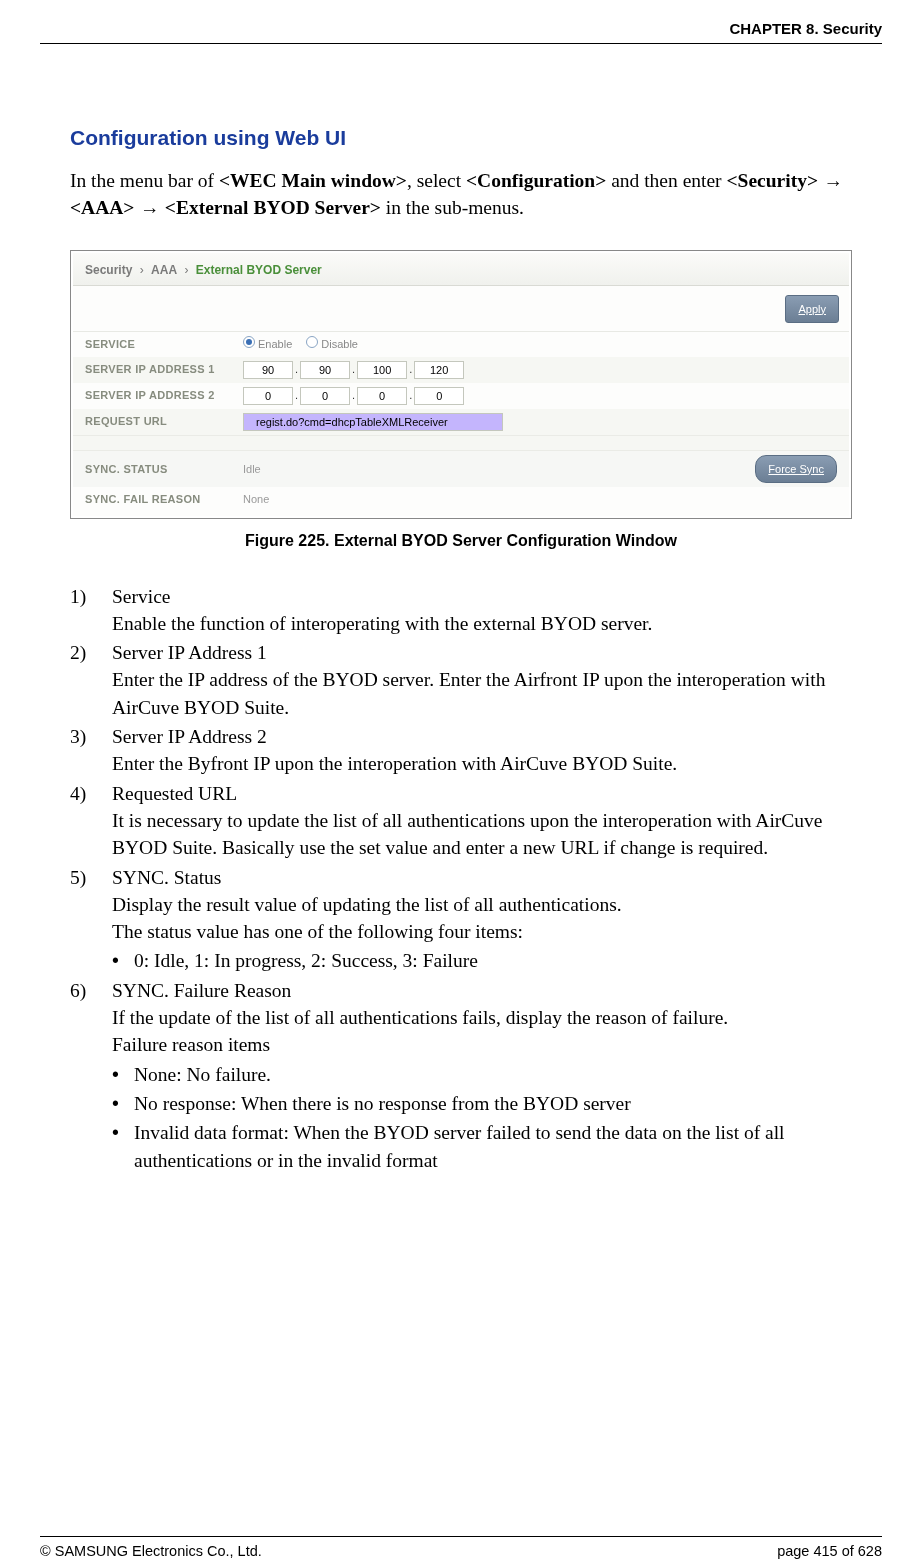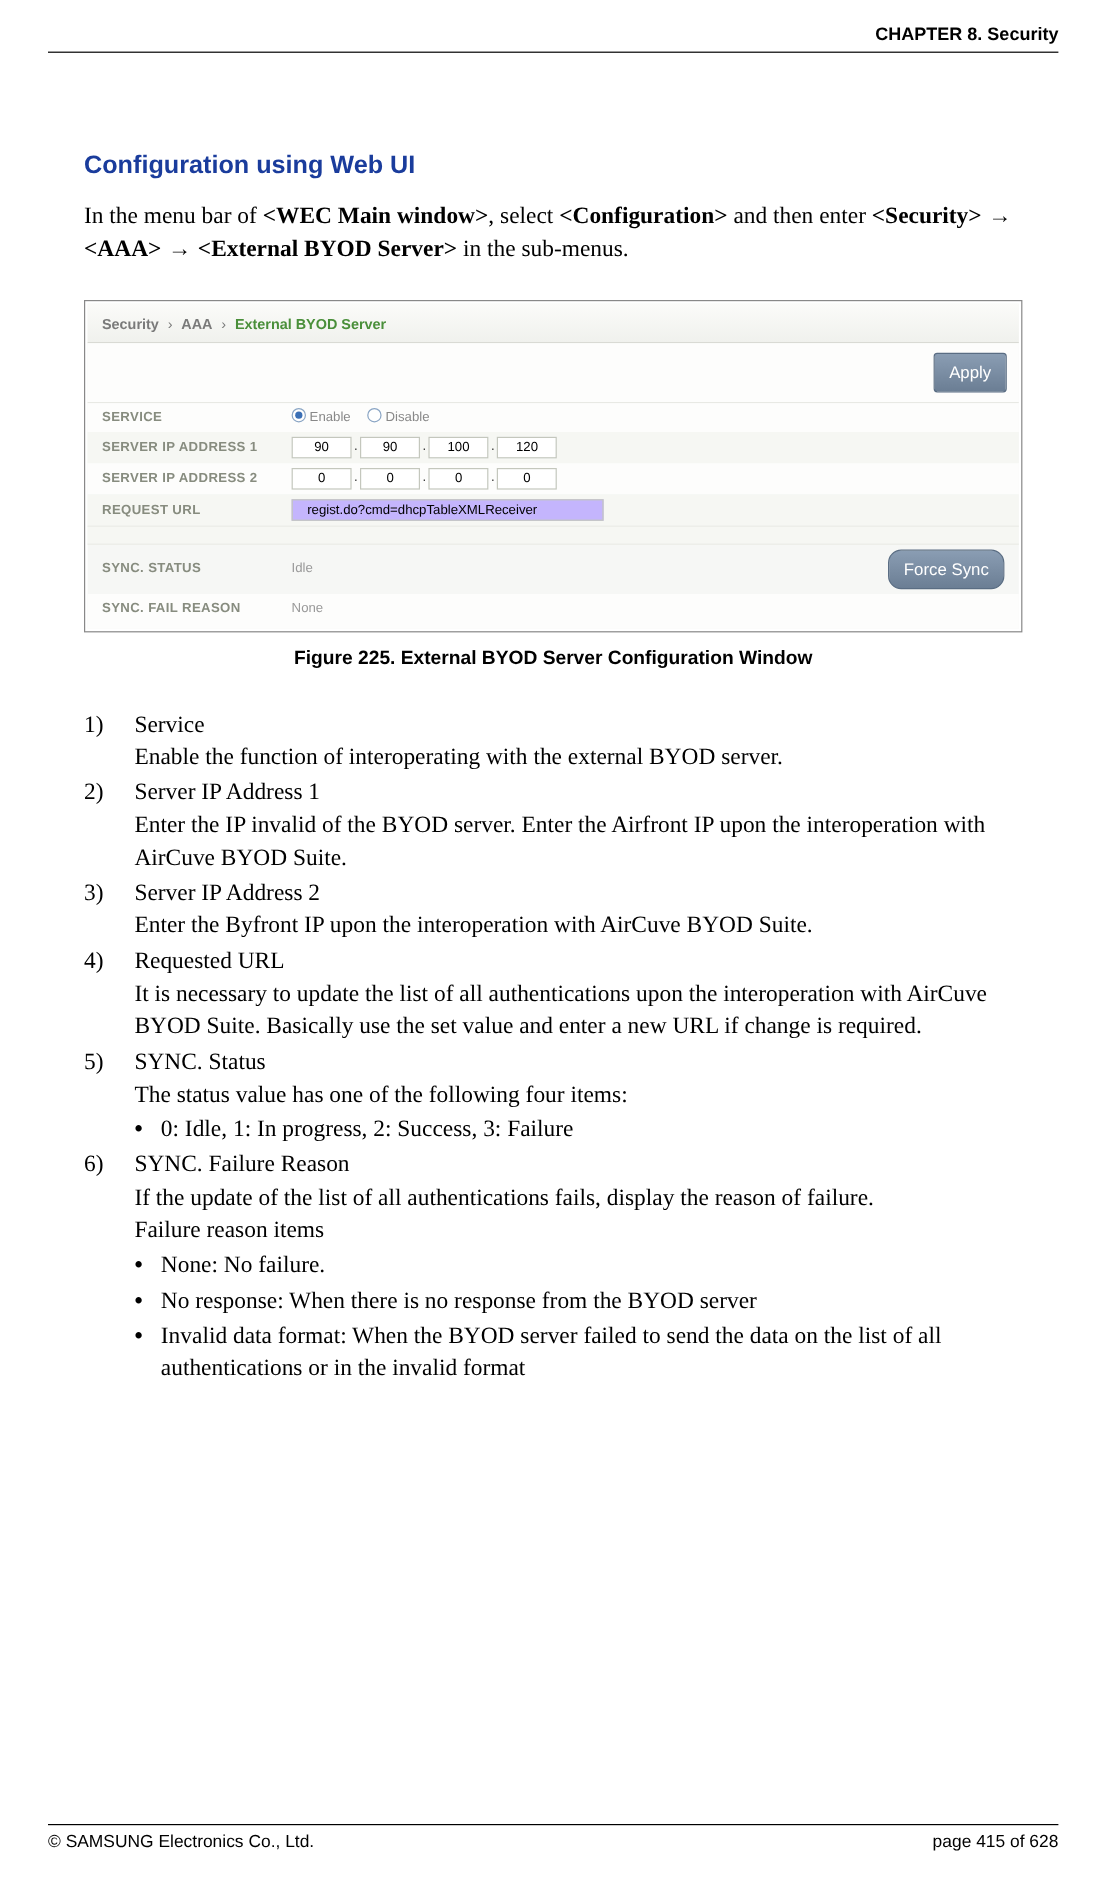--- a/index.html
+++ b/index.html
@@ -64,27 +64,28 @@
     .breadcrumb .highlight { color: #4a8f3a; font-weight: bold; }
     .topbar {
       padding: 8px 10px;
       text-align: right;
       background: #fdfdfc;
       border-bottom: 1px solid #e8e9e4;
     }
     .btn {
       display: inline-block;
       font-family: Arial, sans-serif;
-      font-size: 14px;
+      font-size: 11px;
       color: #fff;
       background: linear-gradient(#8a9db3, #6b7e94);
       border: 1px solid #5a6d83;
       border-radius: 3px;
       padding: 5px 12px;
       cursor: pointer;
+      text-decoration: underline;
     }
     .form-row {
       display: flex;
       align-items: center;
       padding: 4px 12px;
       font-family: Arial, sans-serif;
       font-size: 11px;
       background: #fdfdfc;
     }
     .form-row:nth-child(even) { background: #f6f7f3; }
@@ -170,21 +171,21 @@
       margin-top: 2px;
       line-height: 1.4;
     }
     .bullet-mark {
       width: 22px;
       flex-shrink: 0;
       font-family: Arial;
     }
     .footer {
       position: absolute;
-      bottom: 18px;
+      bottom: 2px;
       left: 40px;
       right: 40px;
       border-top: 1.5px solid #000;
       padding-top: 4px;
       font-family: Arial, sans-serif;
       font-size: 14.5px;
       display: flex;
       justify-content: space-between;
     }
   </style>
@@ -279,41 +280,42 @@
           <div class="list-num">1)</div>
           <div class="list-body">
             <div>Service</div>
             <div>Enable the function of interoperating with the external BYOD server.</div>
           </div>
         </div>
         <div class="list-item">
           <div class="list-num">2)</div>
           <div class="list-body">
             <div>Server IP Address 1</div>
-            <div>Enter the IP invalid of the BYOD server. Enter the Airfront IP upon the interoperation with AirCuve BYOD Suite.</div>
+            <div>Enter the IP address of the BYOD server. Enter the Airfront IP upon the interoperation with AirCuve BYOD Suite.</div>
           </div>
         </div>
         <div class="list-item">
           <div class="list-num">3)</div>
           <div class="list-body">
             <div>Server IP Address 2</div>
             <div>Enter the Byfront IP upon the interoperation with AirCuve BYOD Suite.</div>
           </div>
         </div>
         <div class="list-item">
           <div class="list-num">4)</div>
           <div class="list-body">
             <div>Requested URL</div>
             <div>It is necessary to update the list of all authentications upon the interoperation with AirCuve BYOD Suite. Basically use the set value and enter a new URL if change is required.</div>
           </div>
         </div>
         <div class="list-item">
           <div class="list-num">5)</div>
           <div class="list-body">
             <div>SYNC. Status</div>
+            <div>Display the result value of updating the list of all authentications.</div>
             <div>The status value has one of the following four items:</div>
             <div class="sub-bullet">
               <div class="bullet-mark">•</div>
               <div style="flex: 1 1 0%;">0: Idle, 1: In progress, 2: Success, 3: Failure</div>
             </div>
           </div>
         </div>
         <div class="list-item">
           <div class="list-num">6)</div>
           <div class="list-body">

